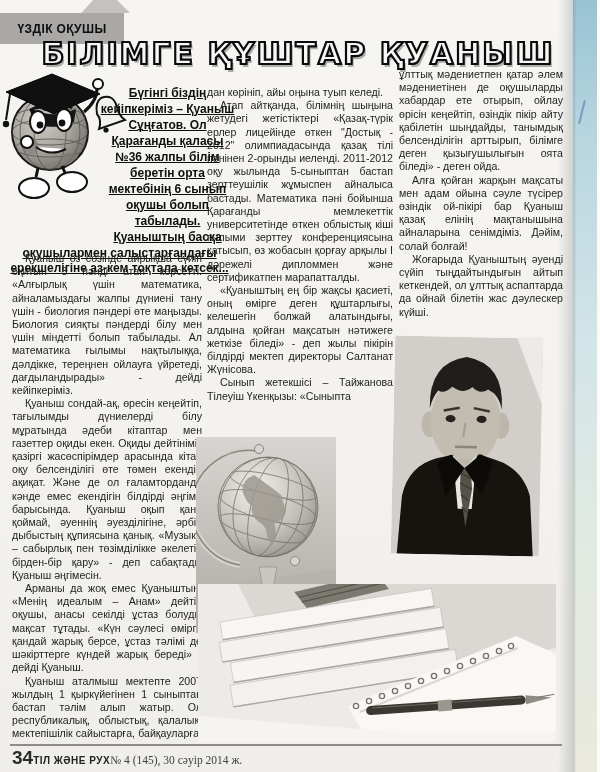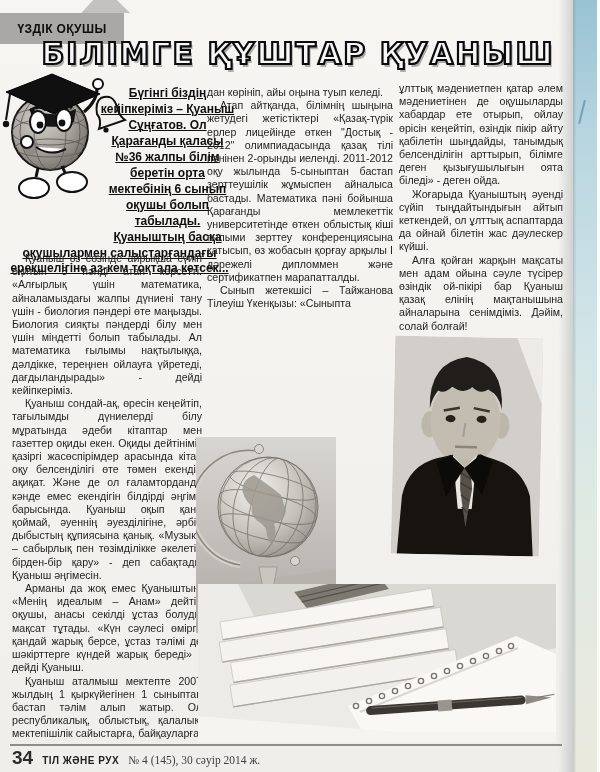--- a/index.html
+++ b/index.html
@@ -28,28 +28,28 @@
   .intro{position:absolute;left:4px;top:86px;width:231px;font-weight:bold;font-size:12px;
          line-height:1.33;text-align:center;color:#0e0e0e;text-decoration:underline;}
   .mascot-spacer{float:left;width:96px;height:150px;}
   .mascot{position:absolute;left:0;top:70px;width:128px;height:142px;}
   
   .col{position:absolute;text-align:justify;font-size:10.6px;line-height:13.2px;color:#1e1e1e;overflow:hidden;}
   .col p{margin:0;text-indent:13px;}
   .col p.noindent{text-indent:0;}
   .col1{left:12px;top:252px;width:190px;height:488px;}
   .col2{left:207px;top:86px;width:186px;height:356px;}
-  .col3{left:399px;top:82px;width:164px;height:250px;}
+  .col3{left:399px;top:68px;width:164px;height:250px;}
   
   .portrait{position:absolute;left:393px;top:337px;width:148px;height:218px;transform:rotate(1.2deg);}
   .globe-photo{position:absolute;left:196px;top:437px;width:140px;height:196px;}
   .books-photo{position:absolute;left:198px;top:584px;width:358px;height:158px;}
   
   .footer-line{position:absolute;left:10px;top:744px;width:552px;height:1.5px;background:#8f8d88;}
-  .footer{position:absolute;left:12px;top:747px;display:flex;align-items:baseline;gap:9px;}
+  .footer{position:absolute;left:12px;top:747px;display:flex;align-items:baseline;}
   .pageno{font-weight:bold;font-size:19px;color:#2b2b2b;}
   .mag{font-weight:bold;font-size:10px;letter-spacing:.5px;color:#222;}
   .issue{font-family:"Liberation Serif",serif;font-size:11.5px;color:#3e3e3e;text-align:center;}
 </style>
 </head>
 <body>
 
 <div class="page">
 
   <div class="edge-strip"></div>
@@ -116,27 +116,28 @@
   <div class="col col1">
     <p>Қуаныш өз сөзінде айрықша сүйіп оқитын 3 пәнді атап көрсетті. «Алғырлық үшін математика, айналамыздағы жалпы дүниені тану үшін - биология пәндері өте маңызды. Биология сияқты пәндерді білу мен үшін міндетті болып табылады. Ал математика ғылымы нақтылыққа, дәлдікке, тереңнен ойлауға үйретеді, дағдыландырады» - дейді кейіпкеріміз.</p>
     <p>Қуаныш сондай-ақ, өресін кеңейтіп, тағылымды дүниелерді білу мұратында әдеби кітаптар мен газеттер оқиды екен. Оқиды дейтініміз қазіргі жасөспірімдер арасында кітап оқу белсенділігі өте төмен екендігі ақиқат. Және де ол ғаламторданда кәнде емес екендігін білдірді әңгіме барысында. Қуаныш оқып қана қоймай, әуеннің әуезділігіне, әрбір дыбыстың құпиясына қанық. «Музыка – сабырлық пен төзімділікке әкелетін бірден-бір қару» - деп сабақтады Қуаныш әңгімесін.</p>
     <p>Арманы да жоқ емес Қуаныштың. «Менің идеалым – Анам» дейтін оқушы, анасы секілді ұстаз болуды мақсат тұтады. «Күн сәулесі өмірге қандай жарық берсе, ұстаз тәлімі де шәкірттерге күндей жарық береді» - дейді Қуаныш.</p>
     <p>Қуаныш аталмыш мектепте 2007 жылдың 1 қыркүйегінен 1 сыныптан бастап тәлім алып жатыр. Ол республикалық, облыстық, қалалық, мектепішілік сайыстарға, байқауларға, пән олимпиадаларына, кіші ғылыми конференцияларға үнемі қатысып, жүлделі орындар-</p>
   </div>
 
   <div class="col col2">
     <p class="noindent">дан көрініп, айы оңына туып келеді.</p>
     <p>Атап айтқанда, білімнің шыңына жетудегі жетістіктері «Қазақ-түрік ерлер лицейінде өткен "Достық - 2012" олимпиадасында қазақ тілі пәнінен 2-орынды иеленді. 2011-2012 оқу жылында 5-сыныптан бастап зерттеушілік жұмыспен айналыса бастады. Математика пәні бойынша Қарағанды мемлекеттік университетінде өткен облыстық кіші ғылыми зерттеу конференциясына қатысып, өз жобасын қорғау арқылы I дәрежелі дипломмен және сертификатпен марапатталды.</p>
+    <p>«Қуаныштың ең бір жақсы қасиеті, оның өмірге деген құштарлығы, келешегін болжай алатындығы, алдына қойған мақсатын нәтижеге жеткізе біледі» - деп жылы пікірін білдірді мектеп директоры Салтанат Жүнісова.</p>
     <p>Сынып жетекшісі – Тайжанова Тілеуіш Үкенқызы: «Сыныпта</p>
   </div>
 
   <div class="col col3">
     <p class="noindent">ұлттық мәдениетпен қатар әлем мәдениетінен де оқушыларды хабардар ете отырып, ойлау өрісін кеңейтіп, өзіндік пікір айту қабілетін шыңдайды, танымдық белсенділігін арттырып, білімге деген қызығушылығын оята біледі» - деген ойда.</p>
+    <p>Алға қойған жарқын мақсаты мен адам ойына сәуле түсірер өзіндік ой-пікірі бар Қуаныш қазақ елінің мақтанышына айналарына сенімдіміз. Дәйім, солай болғай!</p>
     <p>Жоғарыда Қуаныштың әуенді сүйіп тыңдайтындығын айтып кеткендей, ол ұлттық аспаптарда да ойнай білетін жас дәулескер күйші.</p>
-    <p>Алға қойған жарқын мақсаты мен адам ойына сәуле түсірер өзіндік ой-пікірі бар Қуаныш қазақ елінің мақтанышына айналарына сенімдіміз. Дәйім, солай болғай!</p>
 
   </div>
 
   <svg class="portrait" viewBox="0 0 148 218" xmlns="http://www.w3.org/2000/svg">
     <rect width="148" height="218" fill="#d2cfca"></rect>
     <polygon points="122,0 148,0 148,66" fill="#edebe7"></polygon>
     <ellipse cx="36" cy="88" rx="8" ry="13" fill="#bdb6ab"></ellipse>
     <ellipse cx="108" cy="88" rx="8" ry="13" fill="#bdb6ab"></ellipse>
     <ellipse cx="72" cy="84" rx="35" ry="44" fill="#c3bcb1"></ellipse>
     <path d="M36,72 Q34,26 72,20 Q110,26 108,72 Q106,62 100,56 L94,52 Q86,58 78,50 Q70,58 58,50 Q50,58 44,54 Q38,62 36,72 Z" fill="#211d1a"></path>

